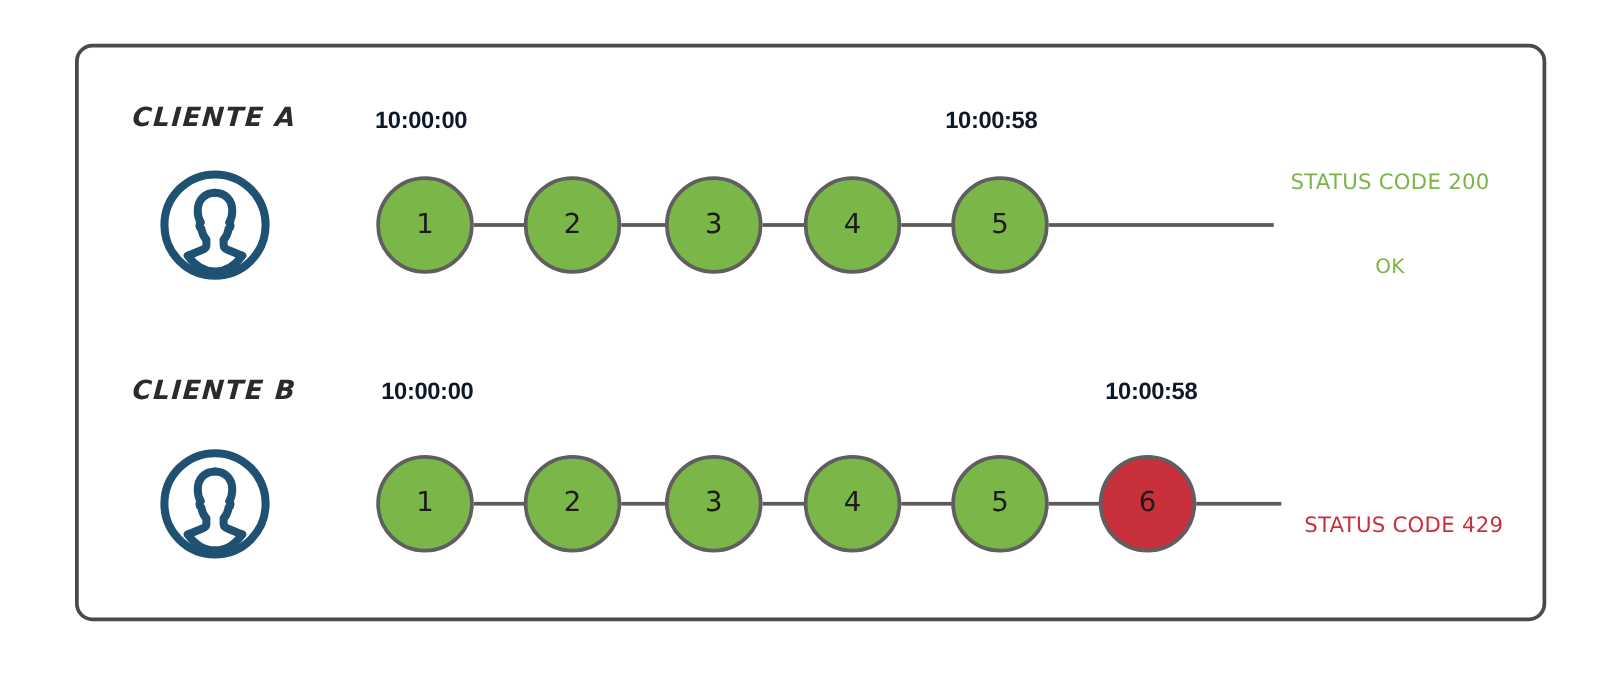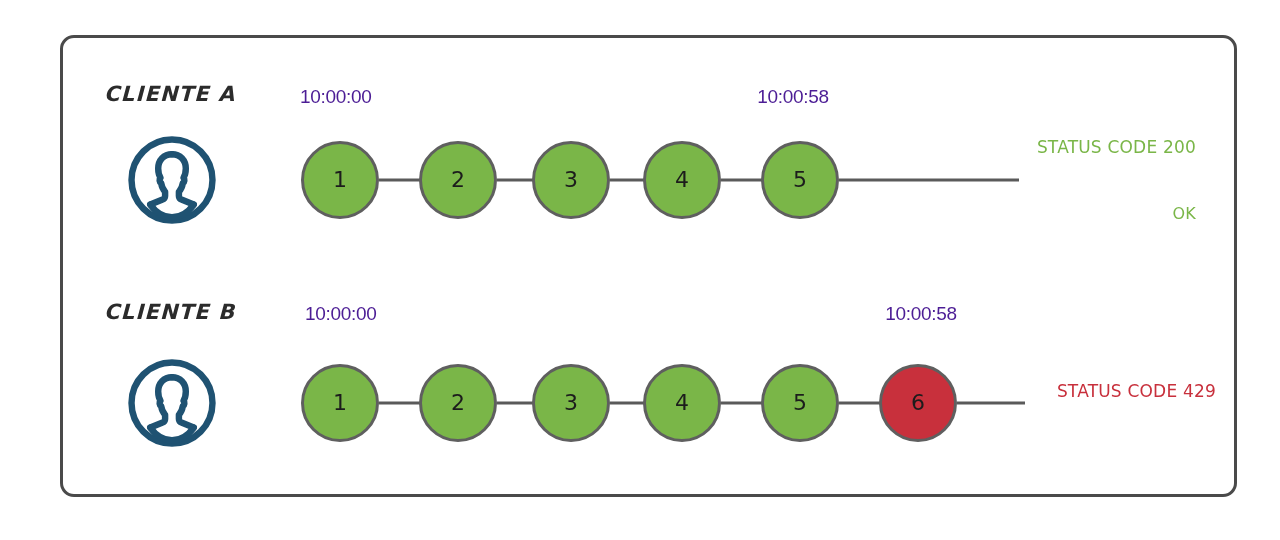--- a/index.html
+++ b/index.html
@@ -45,22 +45,22 @@
     color: #2b2b2b;
     white-space: nowrap;
     transform: skewX(-4deg);
   }
 
   
   .timestamp {
     position: absolute;
     font-family: "Liberation Sans", sans-serif;
     font-size: 19px;
-    font-weight: 400;
-    color: #4c1d95;
+    font-weight: 700;
+    color: #0f172a;
     white-space: nowrap;
     letter-spacing: -0.3px;
   }
   .timestamp.center {
     transform: translateX(-50%);
   }
 
   
   .avatar {
     position: absolute;
@@ -94,21 +94,21 @@
     font-size: 22px;
     color: #1c1c1c;
     line-height: 1;
   }
   .node.ok   { background: #7ab648; }
   .node.fail { background: #c8303c; }
 
   
   .status {
     position: absolute;
-    text-align: right;
+    text-align: center;
     white-space: nowrap;
     font-family: "DejaVu Sans", sans-serif;
     line-height: 1.18;
     transform: translateY(-50%);
   }
   .status .line1 {
     font-size: 17px;
     font-weight: 400;
     letter-spacing: 0.2px;
   }
@@ -188,17 +188,17 @@
   <div class="link" style="left:839px; top:403px; width:41px;"></div>
   <div class="link" style="left:957px; top:403px; width:68px;"></div>
 
   <div class="node ok" style="left:340px; top:403px;">1</div>
   <div class="node ok" style="left:458px; top:403px;">2</div>
   <div class="node ok" style="left:571px; top:403px;">3</div>
   <div class="node ok" style="left:682px; top:403px;">4</div>
   <div class="node ok" style="left:800px; top:403px;">5</div>
   <div class="node fail" style="left:918px; top:403px;">6</div>
 
-  <div class="status fail" style="left:1030px; top:391px; width:186px;">
+  <div class="status fail" style="left:1030px; top:421px; width:186px;">
     <div class="line1">STATUS CODE 429</div>
   </div>
 
 </div>
 
 </body></html>

